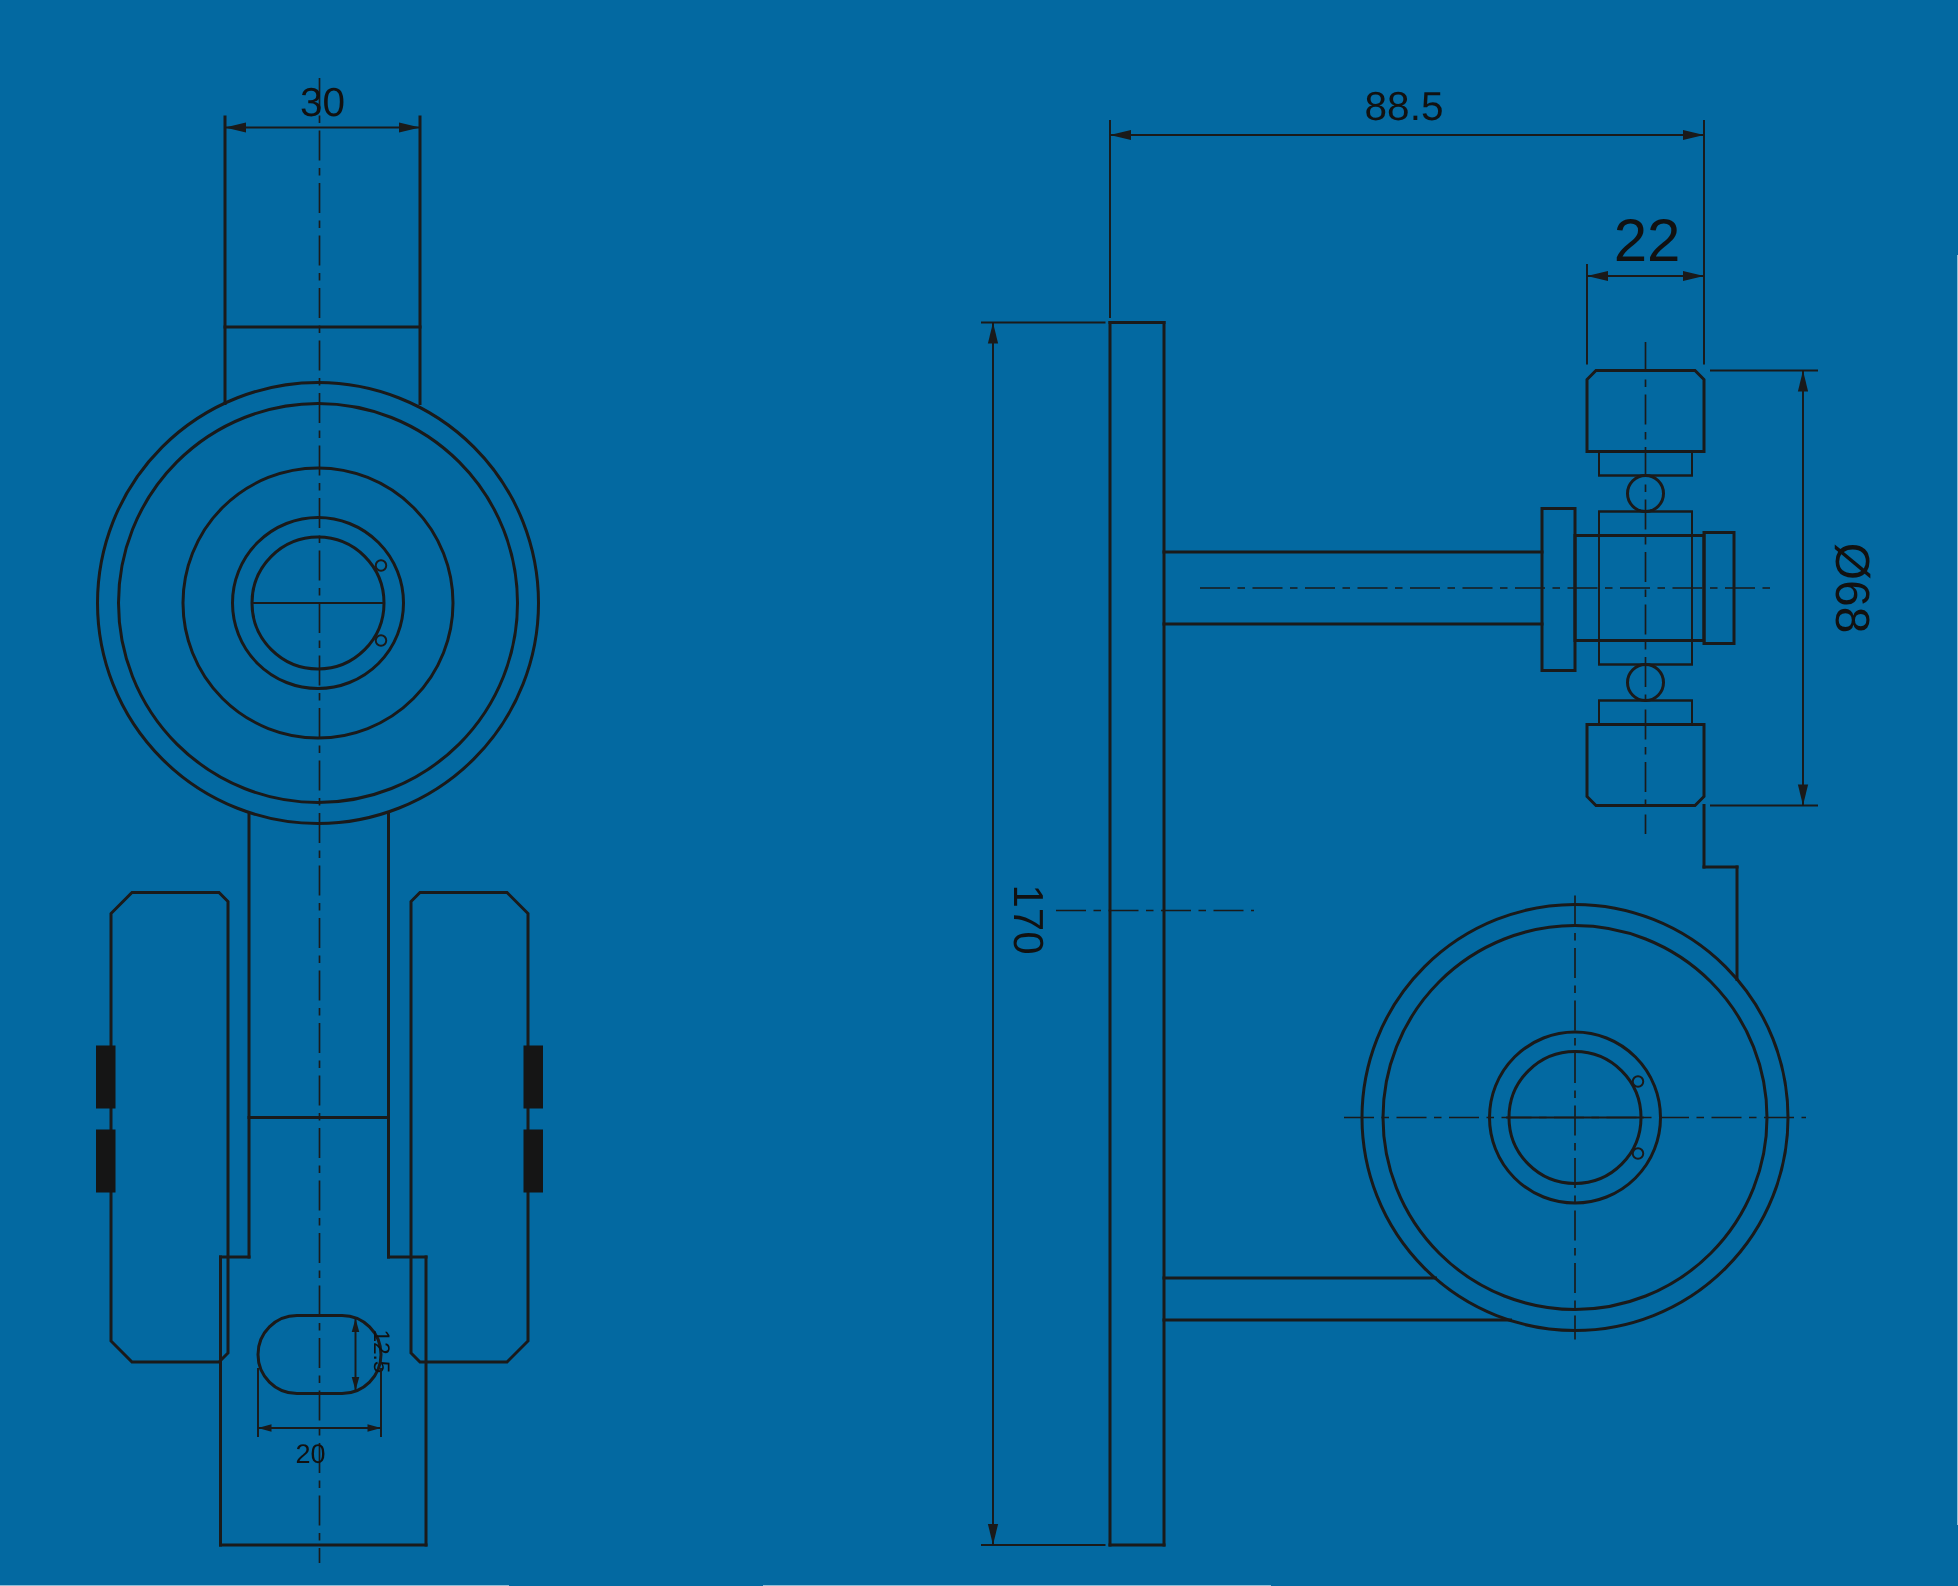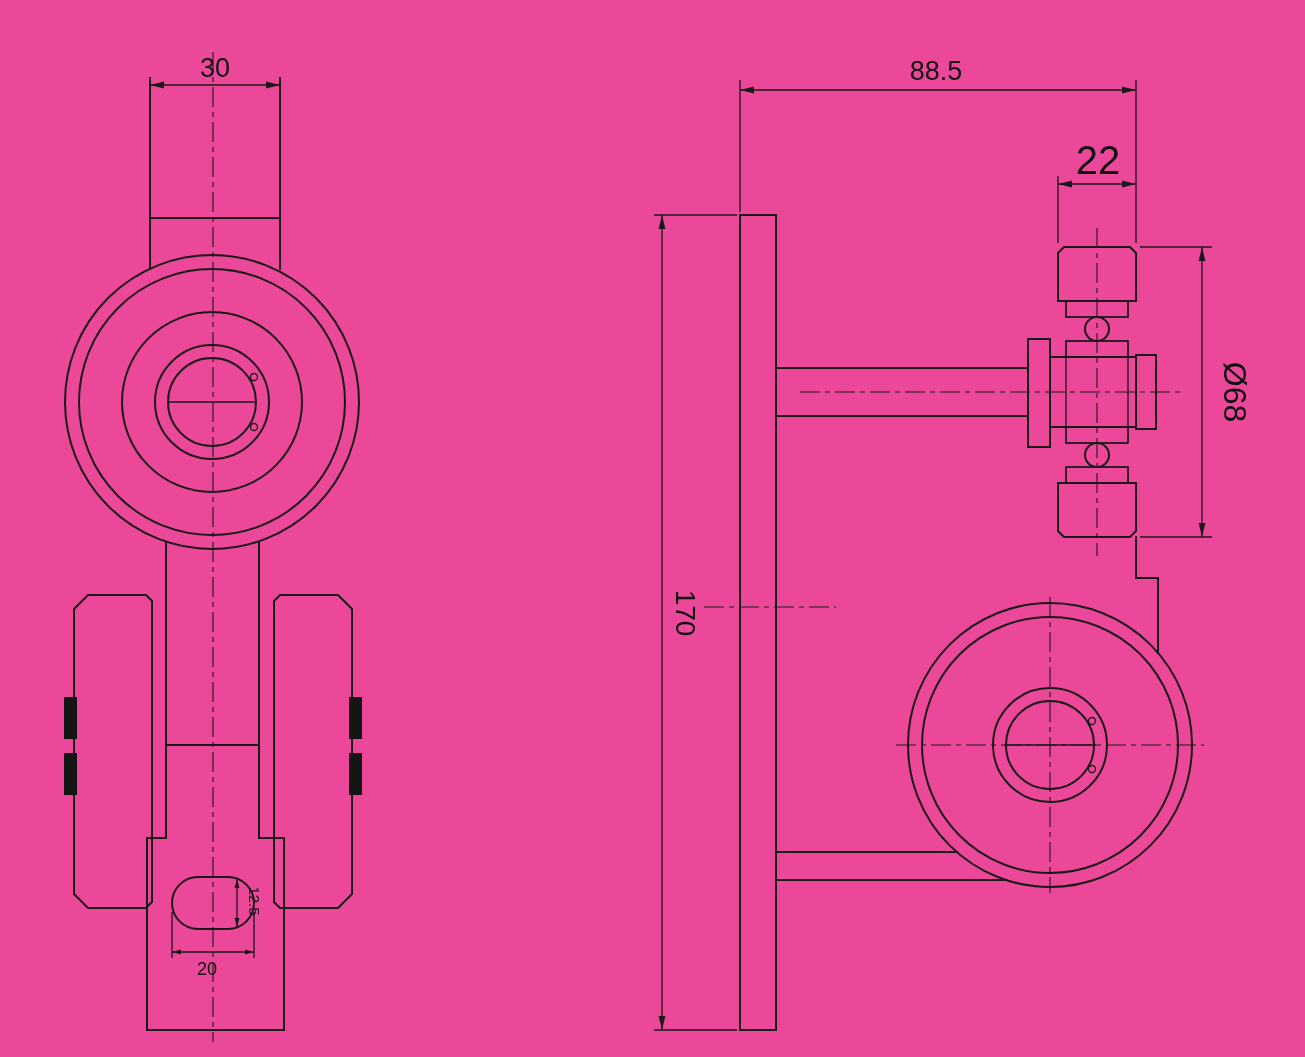--- a/index.html
+++ b/index.html
@@ -4,21 +4,21 @@
 <style>
   html, body {
     margin: 0;
     padding: 0;
     background: #ffffff;
   }
   .sheet {
     position: relative;
     width: 1305px;
     height: 1057px;
-    background: #ec4899;
+    background: #0369a1;
     overflow: hidden;
     font-family: "Liberation Sans", sans-serif;
   }
   svg { display: block; }
   .obj  { stroke: #1a1a1a; stroke-width: 2;   fill: none; stroke-linecap: square; }
   .thin { stroke: #1a1a1a; stroke-width: 1.3; fill: none; }
   .cl   { stroke: #1a1a1a; stroke-width: 1.1; fill: none; stroke-dasharray: 20 5 5 5; }
   .dim  { stroke: #1a1a1a; stroke-width: 1.3; fill: none; }
   .txt  { fill: #111; font-family: "Liberation Sans", sans-serif; }
   .fillb{ fill: #151515; stroke: none; }

